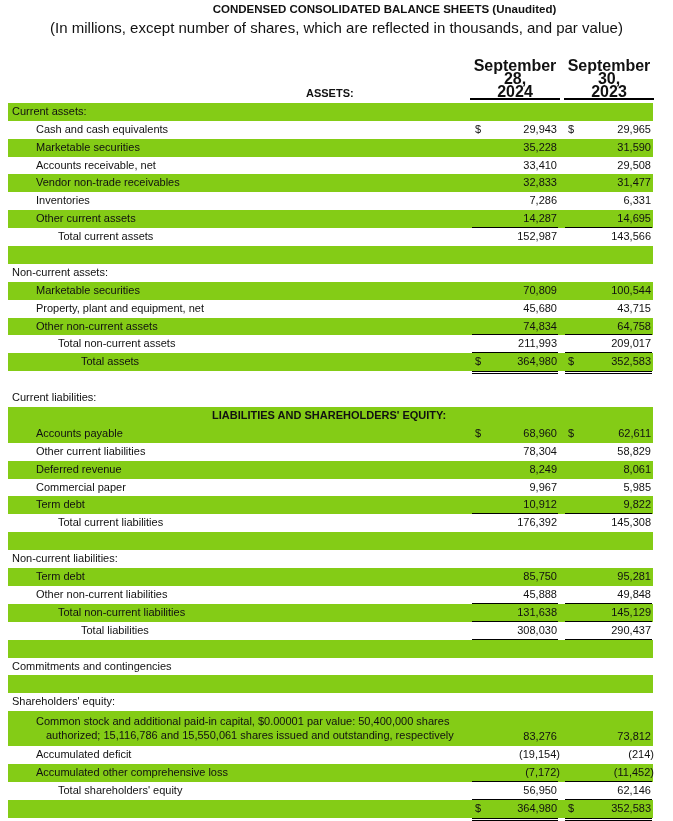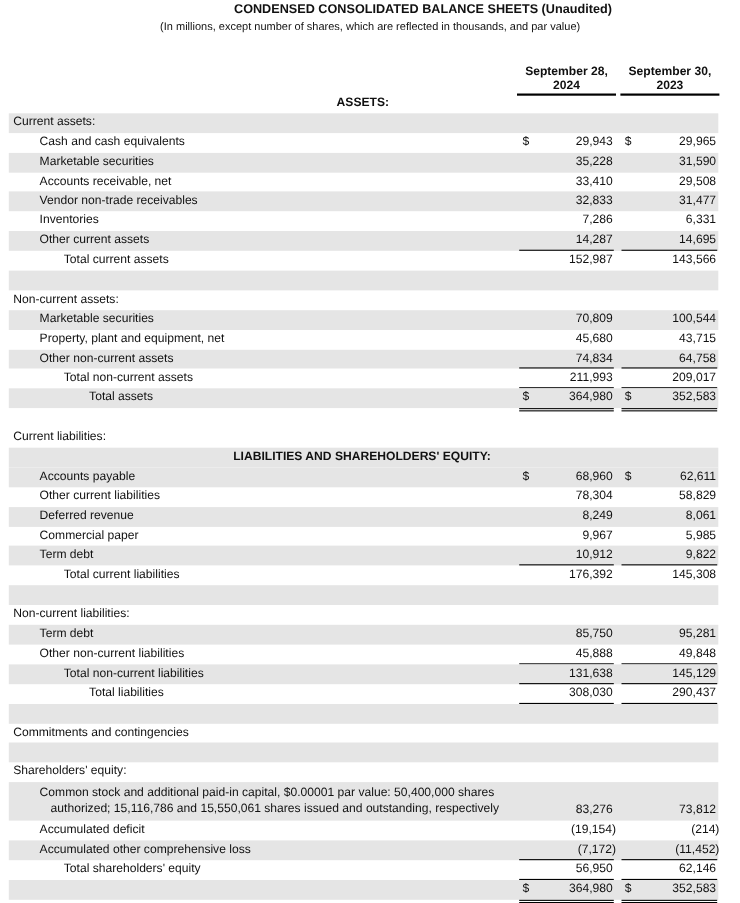--- a/index.html
+++ b/index.html
@@ -1,25 +1,25 @@
 <!DOCTYPE html>
 <html><head>
 <meta charset="utf-8">
 <style>
   html, body { margin:0; padding:0; background:#ffffff; }
   body { width:673px; height:821px; position:relative; overflow:hidden;
          font-family:"Liberation Sans", sans-serif; color:#111; font-size:11px; }
   .title { position:absolute; left:0; width:673px; top:3px; text-align:center; font-weight:bold; font-size:11.5px;padding-left:48px; }
-  .subtitle { position:absolute; left:0; width:673px; top:19px; text-align:center; font-size:10px; }
-  .colhead { position:absolute; top:59px; width:90px; text-align:center; font-weight:bold; font-size:11px; line-height:13px; }
+  .subtitle { position:absolute; left:0; width:673px; top:19px; text-align:center; font-size:15px; }
+  .colhead { position:absolute; top:59px; width:90px; text-align:center; font-weight:bold; font-size:16px; line-height:13px; }
   .colhead .ul { display:block; border-bottom:2px solid #000; }
   .ch1 { left:470px; } .ch2 { left:564px; }
   .table { position:absolute; left:8px; top:85px; width:645px; }
   .row { position:relative; height:17.9px; line-height:17.9px; }
-  .row.g { background:#e5e5e5; }
+  .row.g { background:#84cc16; }
   .row.tall { height:35px; line-height:14px; }
   .lbl { position:absolute; white-space:nowrap; }
   .i0 { left:4px; } .i1 { left:28px; } .i2 { left:50px; } .i3 { left:73px; }
   .sec { position:absolute; font-weight:bold; }
   .d1 { position:absolute; left:467px; width:12px; }
   .v1 { position:absolute; left:470px; width:79px; text-align:right; }
   .d2 { position:absolute; left:560px; width:12px; }
   .v2 { position:absolute; left:560px; width:83px; text-align:right; }
   .ln1 { position:absolute; left:464px; width:86px; }
   .ln2 { position:absolute; left:557px; width:87px; }

